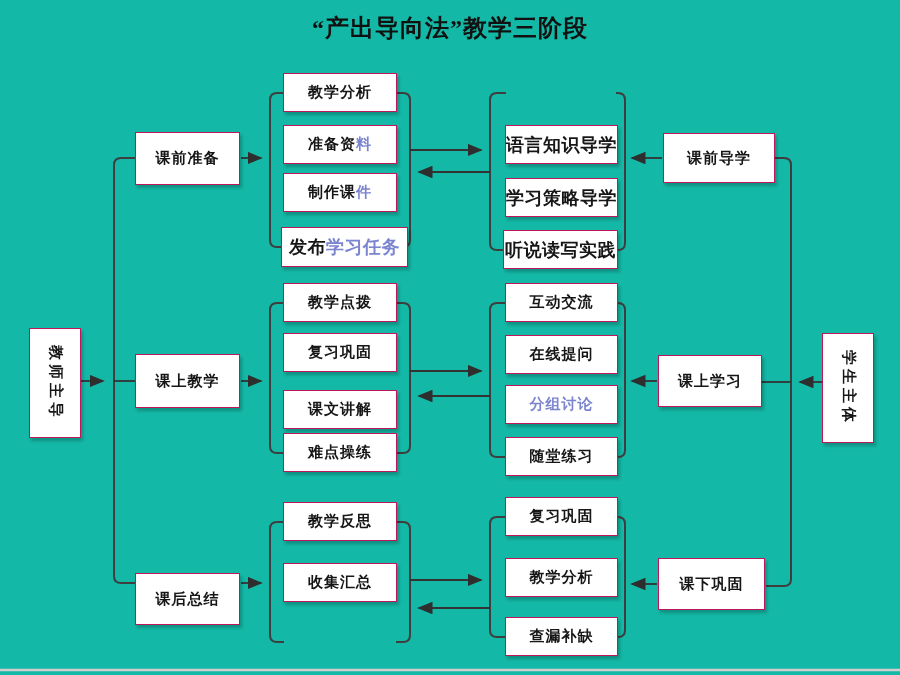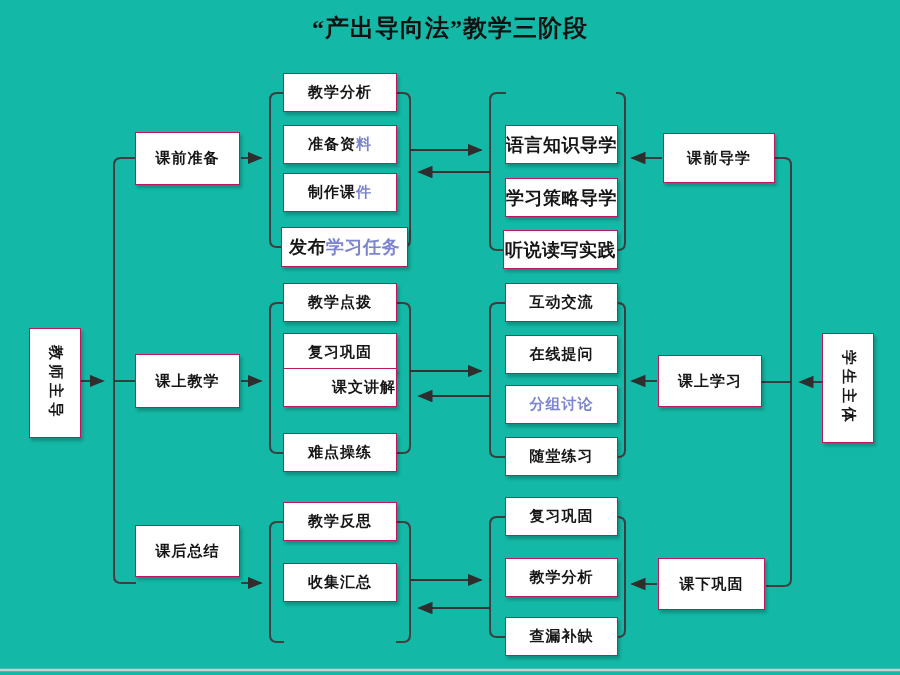--- a/index.html
+++ b/index.html
@@ -86,21 +86,21 @@
   <div class="node vert" style="left:822px;top:333px;width:52px;height:110px;">
     <span>学生主体</span>
   </div>
 
   <div class="node" style="left:135px;top:132px;width:105px;height:53px;">
     <span>课前准备</span>
   </div>
   <div class="node" style="left:135px;top:354px;width:105px;height:54px;">
     <span>课上教学</span>
   </div>
-  <div class="node" style="left:135px;top:525px;width:105px;height:52px;">
+  <div class="node" style="left:135px;top:573px;width:105px;height:52px;">
     <span>课后总结</span>
   </div>
 
   <div class="node" style="left:283px;top:73px;width:114px;height:39px;">
     <span>教学分析</span>
   </div>
   <div class="node" style="left:283px;top:125px;width:114px;height:39px;">
     <span>准备资</span>
       <span class="tint">料</span>
   </div>
@@ -122,21 +122,21 @@
   <div class="node small" style="left:503px;top:230px;width:115px;height:39px;">
     <span>听说读写实践</span>
   </div>
 
   <div class="node" style="left:283px;top:283px;width:114px;height:39px;">
     <span>教学点拨</span>
   </div>
   <div class="node" style="left:283px;top:333px;width:114px;height:39px;">
     <span>复习巩固</span>
   </div>
-  <div class="node" style="left:283px;top:368px;width:114px;height:39px;justify-content:flex-end;">
+  <div class="node" style="left:283px;top:390px;width:114px;height:39px;">
     <span>课文讲解</span>
   </div>
   <div class="node" style="left:283px;top:433px;width:114px;height:39px;">
     <span>难点操练</span>
   </div>
 
   <div class="node" style="left:505px;top:283px;width:113px;height:39px;">
     <span>互动交流</span>
   </div>
   <div class="node" style="left:505px;top:335px;width:113px;height:39px;align-items:center;">

